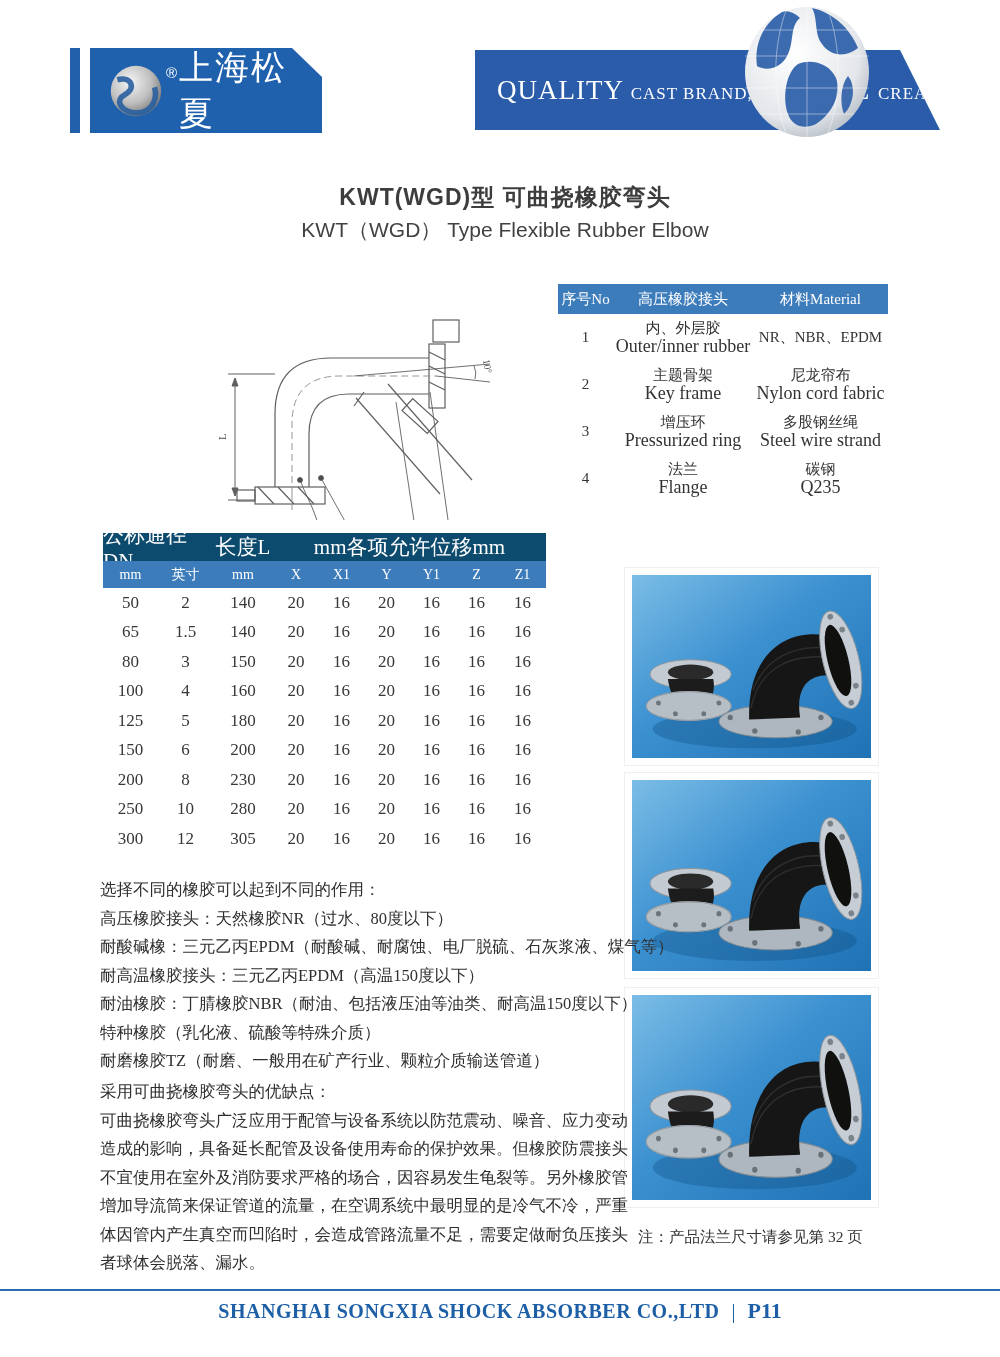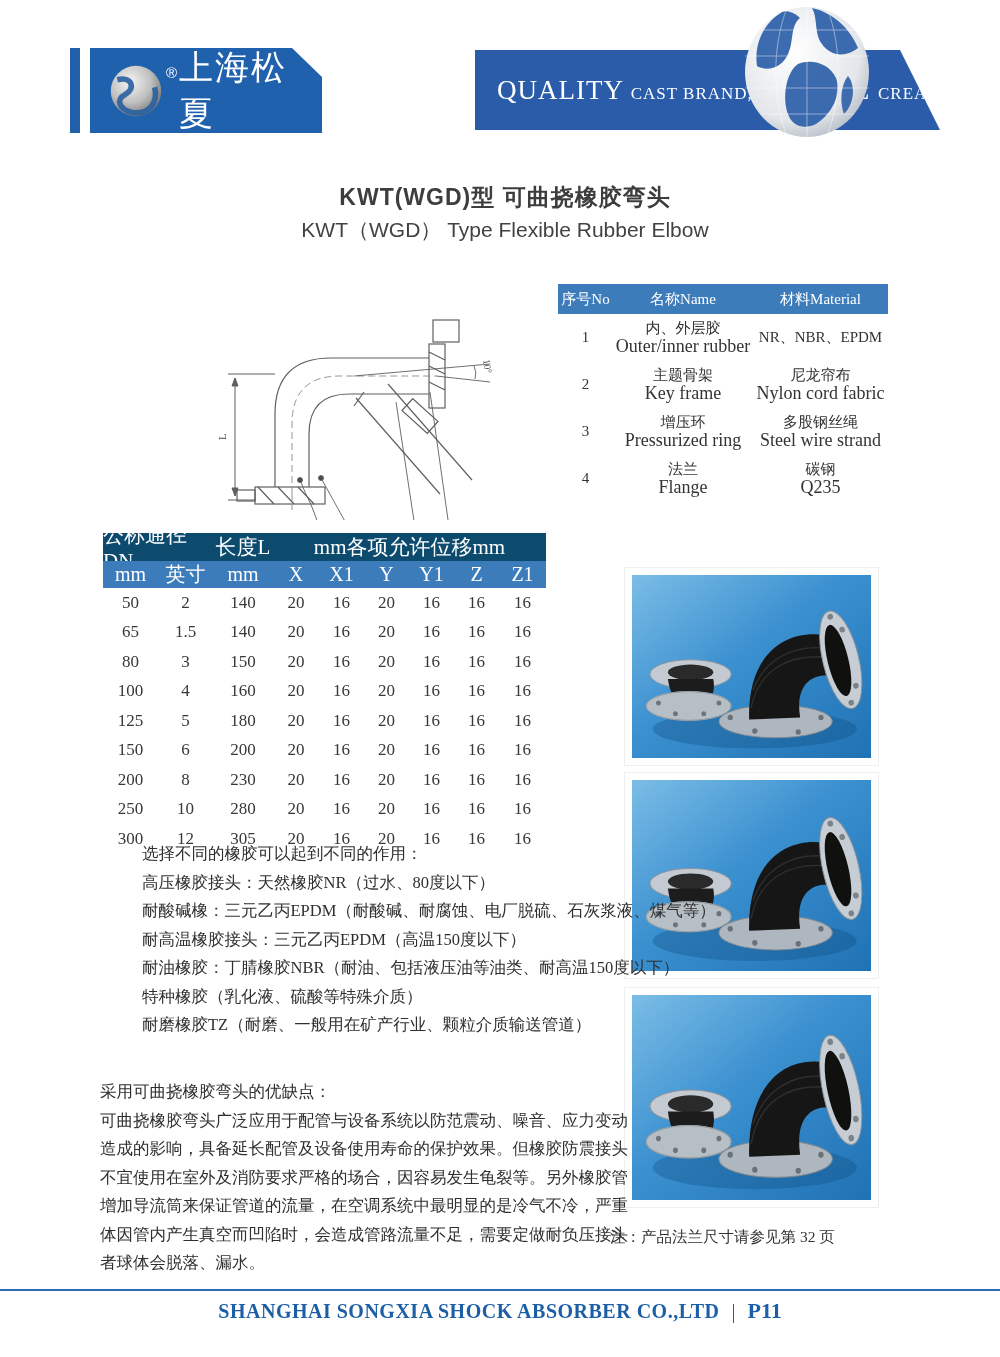--- a/index.html
+++ b/index.html
@@ -40,34 +40,34 @@
   .mat-head > div { text-align:center; }
   .mat-c1 { width:55px; } .mat-c2 { width:140px; } .mat-c3 { width:135px; }
   .mat-row { display:flex; align-items:center; padding:5px 0 6px 0; }
   .mat-row .zh { font-size:15px; line-height:19px; }
   .mat-row .en { font-size:18px; line-height:17px; }
   .mat-row > div { text-align:center; }
   
   .dim-table { position:absolute; left:103px; top:533px; width:443px; }
   .dim-grid { display:grid; grid-template-columns:55px 55px 60px 46px 45px 45px 45px 45px 47px; }
   .dim-ghead { background:#0c4a6e; color:#fff; font-size:21px; height:28px; display:flex; align-items:center; justify-content:center; }
-  .dim-shead { background:#3d7cbb; color:#fff; font-size:20px; height:27px; display:flex; align-items:center; justify-content:center; }
+  .dim-shead { background:#3d7cbb; color:#fff; font-size:14px; height:27px; display:flex; align-items:center; justify-content:center; }
   .dim-cell { height:29.5px; display:flex; align-items:center; justify-content:center; font-size:17px; color:#383838; }
   
   .photo { position:absolute; left:625px; width:253px; background:#fff; padding:7px; box-shadow:0 0 0 1px #efefef; }
   .photo svg { display:block; width:100%; height:100%; }
   .photo1 { top:568px; height:197px; }
   .photo2 { top:773px; height:205px; }
   .photo3 { top:988px; height:219px; }
   
   .txtblock { position:absolute; left:100px; width:495px; font-size:16.5px; color:#2f2f2f; }
   .txtblock p { line-height:28.5px; white-space:nowrap; }
-  #rubber-info { top:840px;margin-left:42px; }
+  #rubber-info { top:876px; }
   #pros-cons { top:1078px; }
-  .note { position:absolute; left:610px; top:1227px; font-size:15.5px; color:#333; }
+  .note { position:absolute; left:638px; top:1227px; font-size:15.5px; color:#333; }
   
   .footer-rule { position:absolute; left:0; top:1289px; width:1000px; height:2px; background:#2b6cb0; }
   .footer-text { position:absolute; left:0; top:1298px; width:1000px; text-align:center; color:#1d5fa6; }
   .footer-text .co { font-size:20px; font-weight:bold; letter-spacing:0.5px; }
   .footer-text .sep { font-size:20px; font-weight:normal; padding:0 8px; }
   .footer-text .pg { font-size:22px; font-weight:bold; }
 </style>
 </head>
 <body>
 
@@ -167,21 +167,21 @@
         <text x="140" y="262" transform="rotate(90 140 262)">4</text>
         <text x="172" y="262" transform="rotate(90 172 262)">3</text>
         <text x="236" y="262" transform="rotate(90 236 262)">2</text>
         <text x="270" y="262" transform="rotate(90 270 262)">1</text>
       </g>
   </svg>
 
   <div class="mat-table">
     <div class="mat-head">
       <div class="mat-c1">序号No</div>
-      <div class="mat-c2">名称Name</div>
+      <div class="mat-c2">高压橡胶接头</div>
       <div class="mat-c3">材料Material</div>
     </div>
     <div id="mat-rows">
         <div class="mat-row">
           <div class="mat-c1">1</div>
           <div class="mat-c2">
             <div class="zh">内、外层胶</div>
             <div class="en">Outer/inner rubber</div>
           </div>
           <div class="mat-c3">

